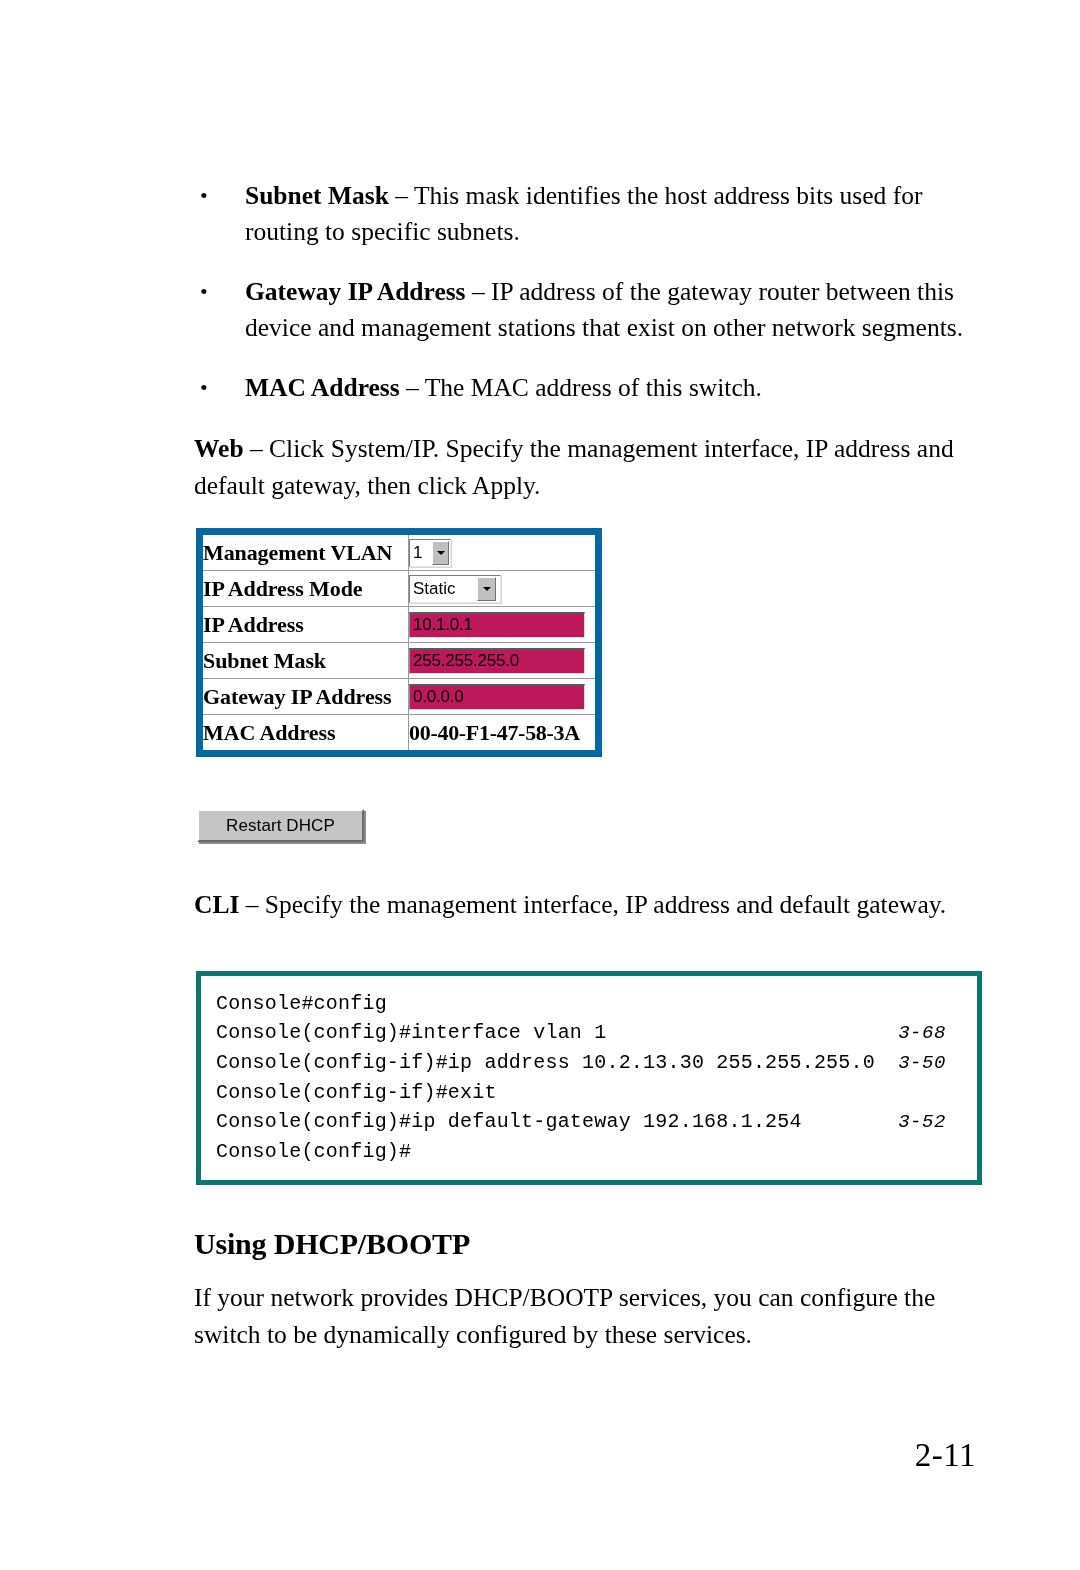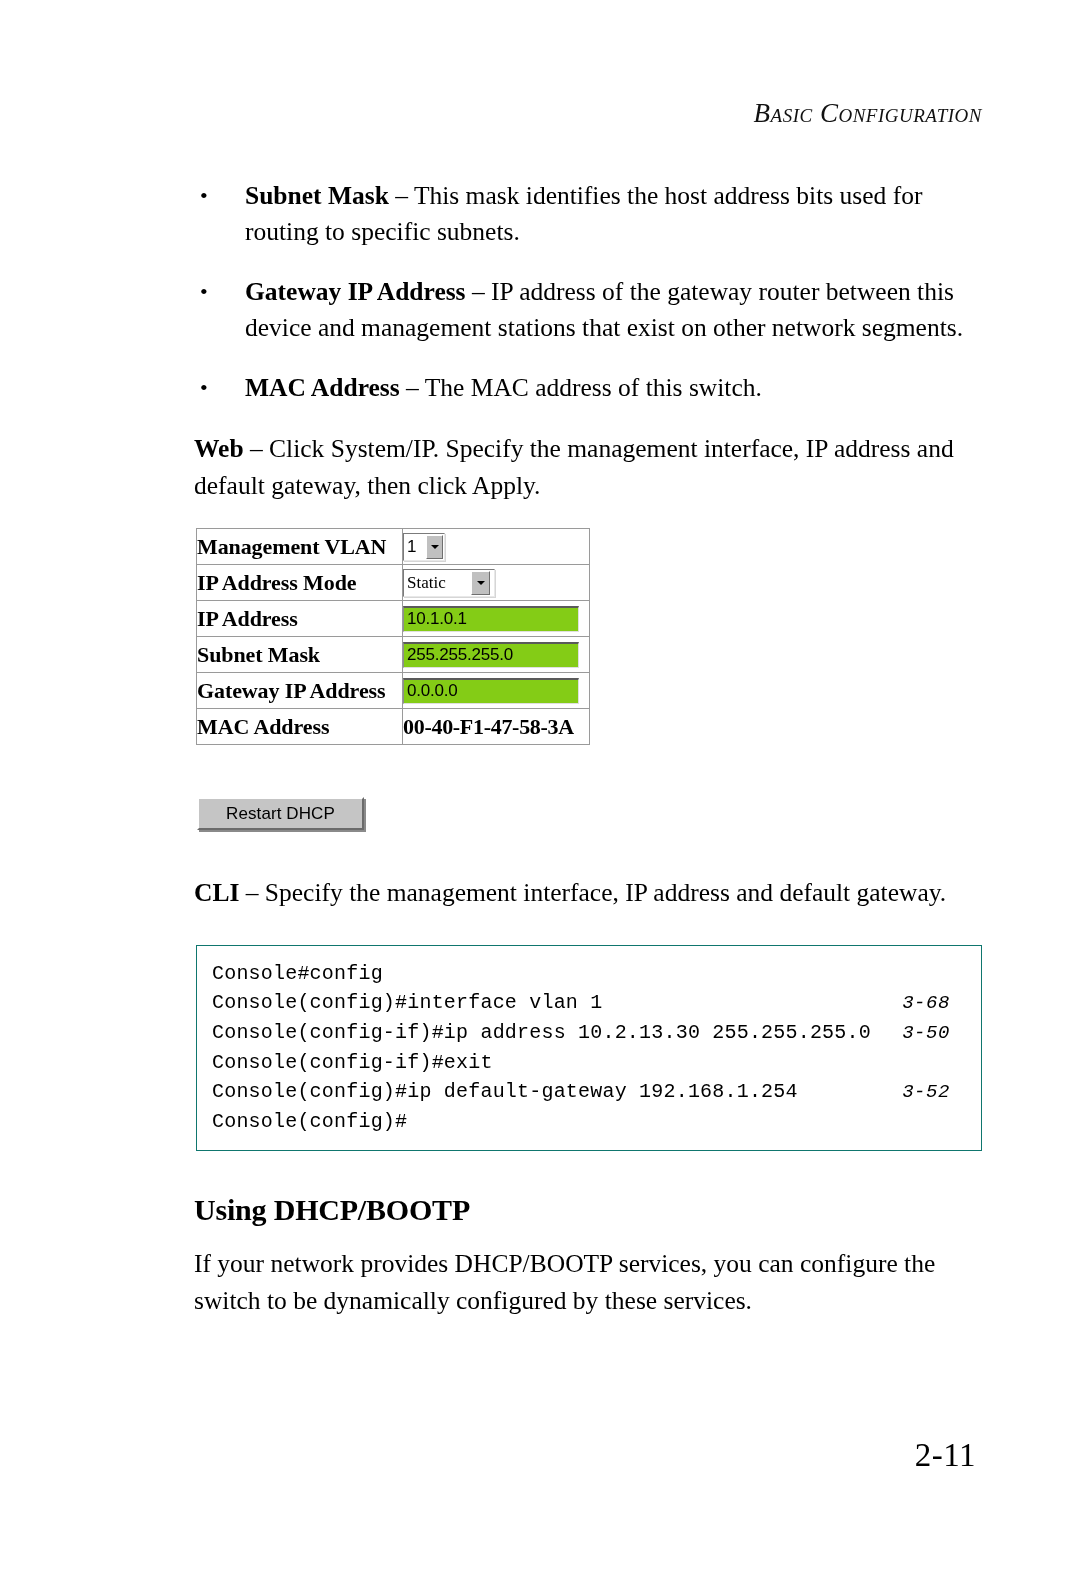--- a/index.html
+++ b/index.html
@@ -86,21 +86,21 @@
     margin: 16px 0 8px 0;
   }
   .para b { font-weight: bold; }
 
   
   .screenshot-wrap {
     margin: 24px 0 0 2px;
   }
   table.cfg {
     border-collapse: collapse;
-    border: 1px solid #0369a1;
+    border: 7px solid #0369a1;
     background: #ffffff;
     font-family: "Liberation Serif", "DejaVu Serif", serif;
   }
   table.cfg td {
     border: 1px solid #9a9a9a;
     padding: 0;
     vertical-align: middle;
     height: 35px;
   }
   td.lbl {
@@ -140,21 +140,21 @@
     display: flex;
     align-items: center;
     font-size: 17px;
     padding: 0 4px 0 3px;
     color: #000;
     white-space: nowrap;
   }
   .sel-vlan { width: 40px; }
   .sel-vlan .sel-text { width: 18px; }
   .sel-mode { width: 90px; }
-  .sel-mode .sel-text { width: 60px; font-family: Liberation Serif, serif; }
+  .sel-mode .sel-text { width: 60px; }
   .sel .arrow-btn {
     width: 17px;
     background: #c0c0c0;
     border-top: 1px solid #ffffff;
     border-left: 1px solid #ffffff;
     border-right: 1px solid #6f6f6f;
     border-bottom: 1px solid #6f6f6f;
     display: flex;
     align-items: center;
     justify-content: center;
@@ -165,21 +165,21 @@
     border-left: 4px solid transparent;
     border-right: 4px solid transparent;
     border-top: 4px solid #000000;
   }
 
   
   .tinput {
     width: 176px;
     height: 26px;
     box-sizing: border-box;
-    background: #84cc16;
+    background: #be185d;
     border-top: 2px solid #5a5a5a;
     border-left: 1px solid #8e8e8e;
     border-right: 1px solid #dfdfdf;
     border-bottom: 1px solid #dfdfdf;
     font-family: "Liberation Sans", "DejaVu Sans", sans-serif;
     font-size: 17px;
     color: #000;
     padding: 0 2px 0 3px;
     display: flex;
     align-items: center;
@@ -204,24 +204,24 @@
     box-shadow: 2px 2px 0 #8a8a8a;
     font-family: "Liberation Sans", "DejaVu Sans", sans-serif;
     font-size: 17px;
     color: #000000;
     letter-spacing: 0.1px;
     text-align: center;
   }
 
   
   .cli-box {
-    margin: 34px 0 0 2px;
+    margin: 48px 0 0 2px;
     width: 786px;
     box-sizing: border-box;
-    border: 1px solid #0f766e;
+    border: 5px solid #0f766e;
     background: #ffffff;
     padding: 13px 16px 14px 15px;
   }
   .cli-line {
     display: flex;
     align-items: baseline;
     font-family: "Liberation Mono", "DejaVu Sans Mono", monospace;
     font-size: 20px;
     line-height: 29px;
     white-space: pre;
@@ -248,21 +248,20 @@
     font-size: 33px;
     letter-spacing: 0.5px;
     color: #000;
   }
 </style>
 </head>
 <body>
 
 <div class="page">
 
-  <div class="running-head">Basic Configuration</div>
 
   <div class="content">
 
     <ul class="bullet-list">
       <li class="bullet-item">
         <span class="dot">•</span>
         <b>Subnet Mask</b><span> – </span><span>This mask identifies the host address bits used for routing to specific subnets.</span>
       </li>
       <li class="bullet-item">
         <span class="dot">•</span>

